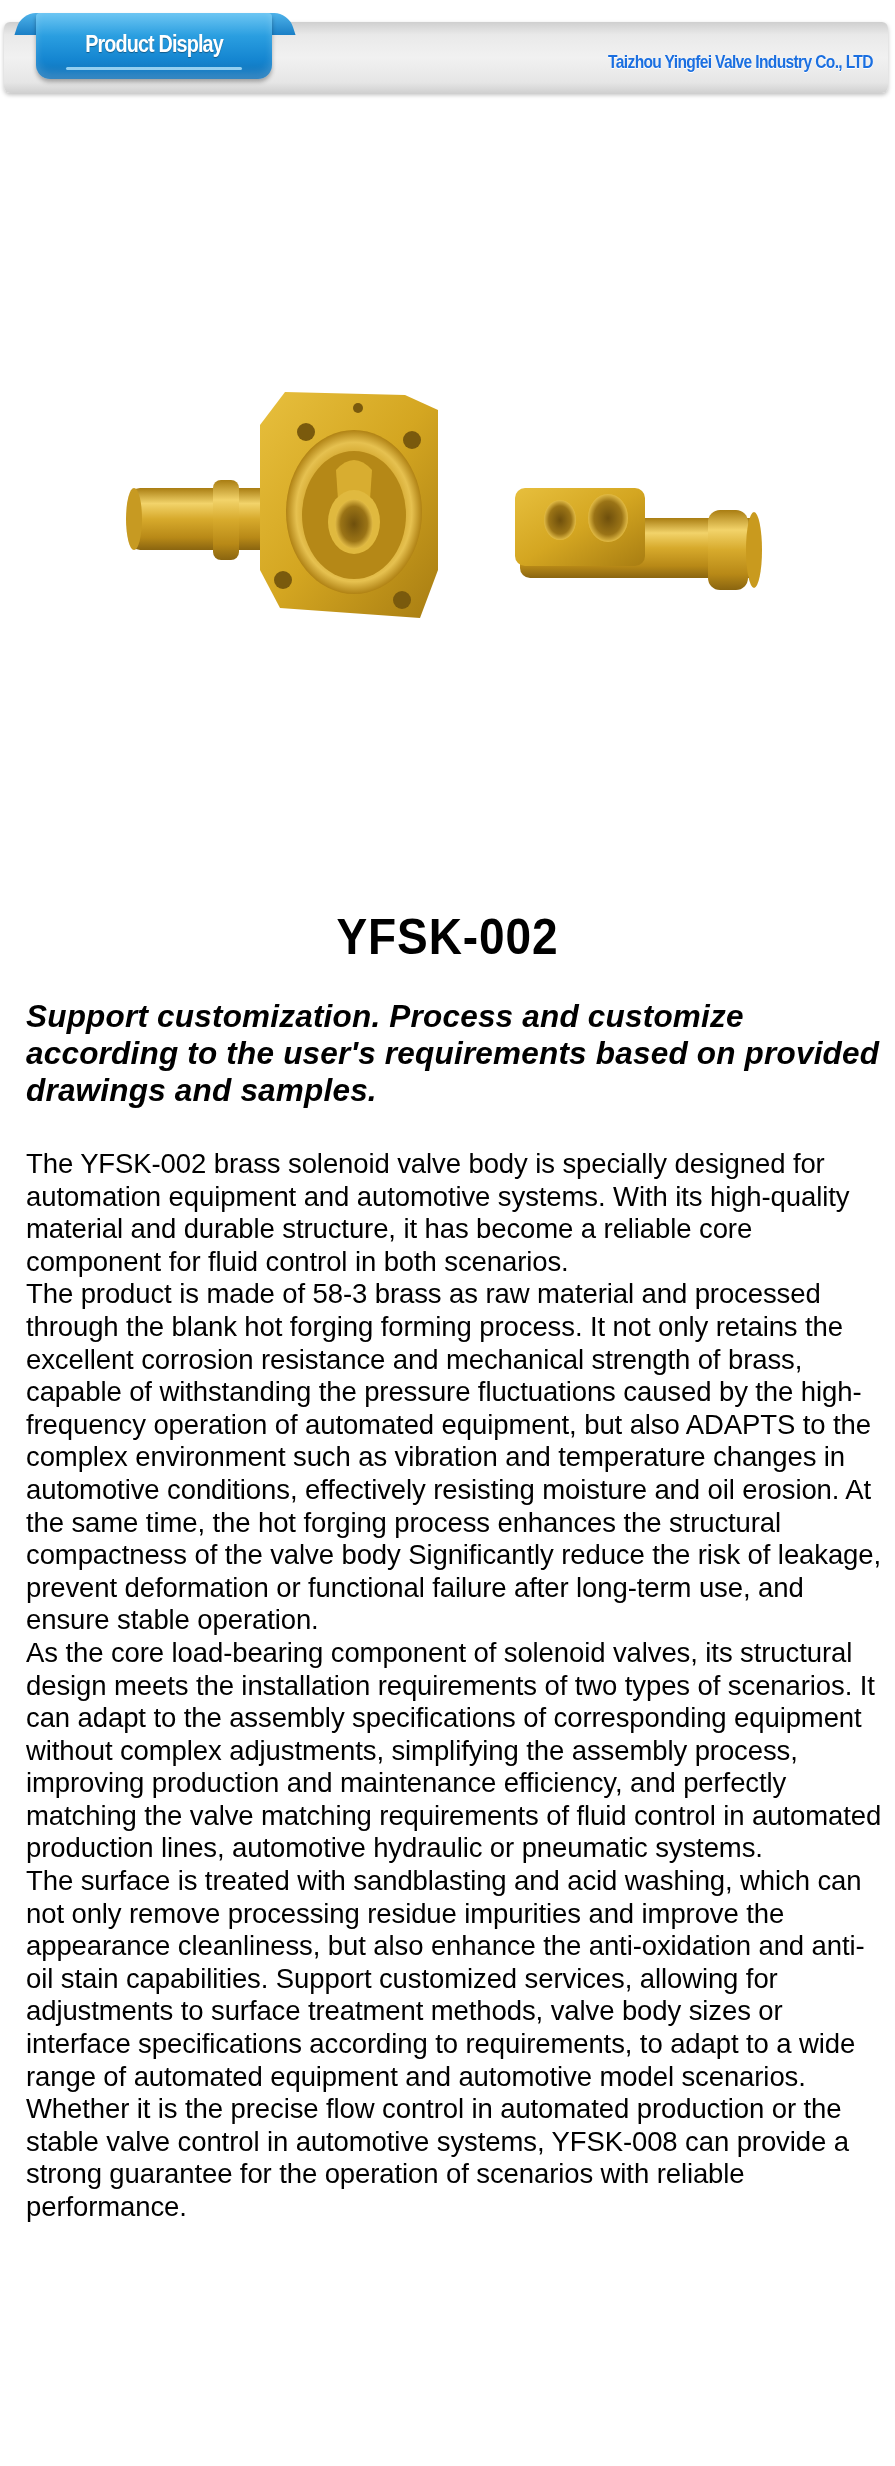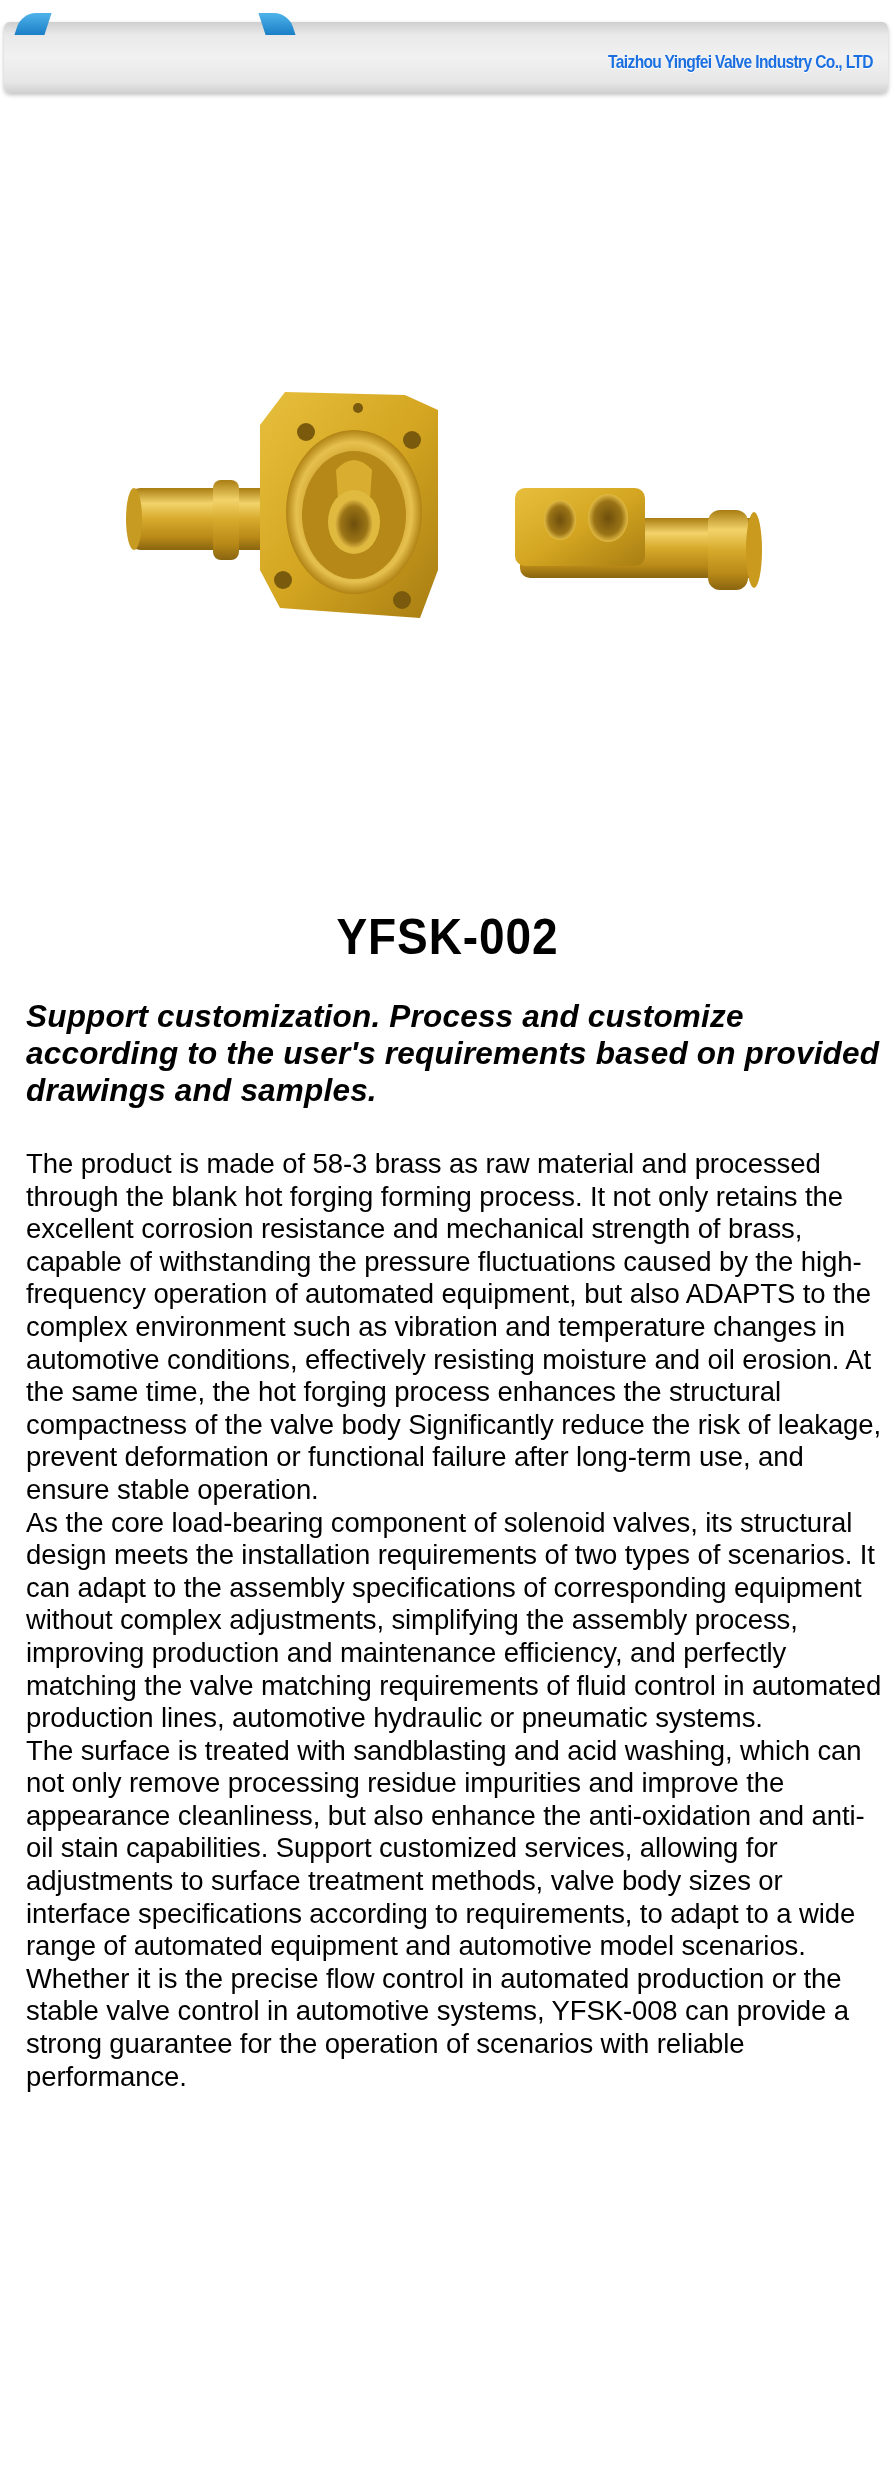--- a/index.html
+++ b/index.html
@@ -60,20 +60,24 @@
   }
   .body-text p { margin: 0; }
 </style>
 </head>
 <body>
 
 <div class="banner">
   <div class="banner-bar"></div>
   <div class="ribbon-fold-left"></div>
   <div class="ribbon-fold-right"></div>
+  <div class="ribbon">
+    <div class="ribbon-label">Product Display</div>
+    <div class="ribbon-shine"></div>
+  </div>
   <div class="company-name">Taizhou Yingfei Valve Industry Co., LTD</div>
 </div>
 
 <div class="product-image">
   <svg width="660" height="260" viewBox="0 0 660 260" xmlns="http://www.w3.org/2000/svg">
     <defs>
       <linearGradient id="pipeG" x1="0" y1="0" x2="0" y2="1">
         <stop offset="0" stop-color="#a97d12"></stop>
         <stop offset="0.25" stop-color="#f2d36a"></stop>
         <stop offset="0.5" stop-color="#d7aa2c"></stop>
@@ -123,17 +127,18 @@
     <ellipse cx="234" cy="152" rx="26" ry="32" fill="#e0b93f"></ellipse>
     <ellipse cx="234" cy="154" rx="19" ry="25" fill="url(#boreG)"></ellipse>
   </svg>
 </div>
 
 <h1 class="model-title" style="margin:0;">YFSK-002</h1>
 
 <h2 class="subheading" style="margin:0;font-style:italic;">Support customization. Process and customize according to the user's requirements based on provided drawings and samples.</h2>
 
 <div class="body-text">
+  <p>The YFSK-002 brass solenoid valve body is specially designed for automation equipment and automotive systems. With its high-quality material and durable structure, it has become a reliable core component for fluid control in both scenarios.</p>
   <p>The product is made of 58-3 brass as raw material and processed through the blank hot forging forming process. It not only retains the excellent corrosion resistance and mechanical strength of brass, capable of withstanding the pressure fluctuations caused by the high-frequency operation of automated equipment, but also ADAPTS to the complex environment such as vibration and temperature changes in automotive conditions, effectively resisting moisture and oil erosion. At the same time, the hot forging process enhances the structural compactness of the valve body Significantly reduce the risk of leakage, prevent deformation or functional failure after long-term use, and ensure stable operation.</p>
   <p>As the core load-bearing component of solenoid valves, its structural design meets the installation requirements of two types of scenarios. It can adapt to the assembly specifications of corresponding equipment without complex adjustments, simplifying the assembly process, improving production and maintenance efficiency, and perfectly matching the valve matching requirements of fluid control in automated production lines, automotive hydraulic or pneumatic systems.</p>
   <p>The surface is treated with sandblasting and acid washing, which can not only remove processing residue impurities and improve the appearance cleanliness, but also enhance the anti-oxidation and anti-oil stain capabilities. Support customized services, allowing for adjustments to surface treatment methods, valve body sizes or interface specifications according to requirements, to adapt to a wide range of automated equipment and automotive model scenarios.</p>
   <p>Whether it is the precise flow control in automated production or the stable valve control in automotive systems, YFSK-008 can provide a strong guarantee for the operation of scenarios with reliable performance.</p>
 </div>
 
 </body></html>

